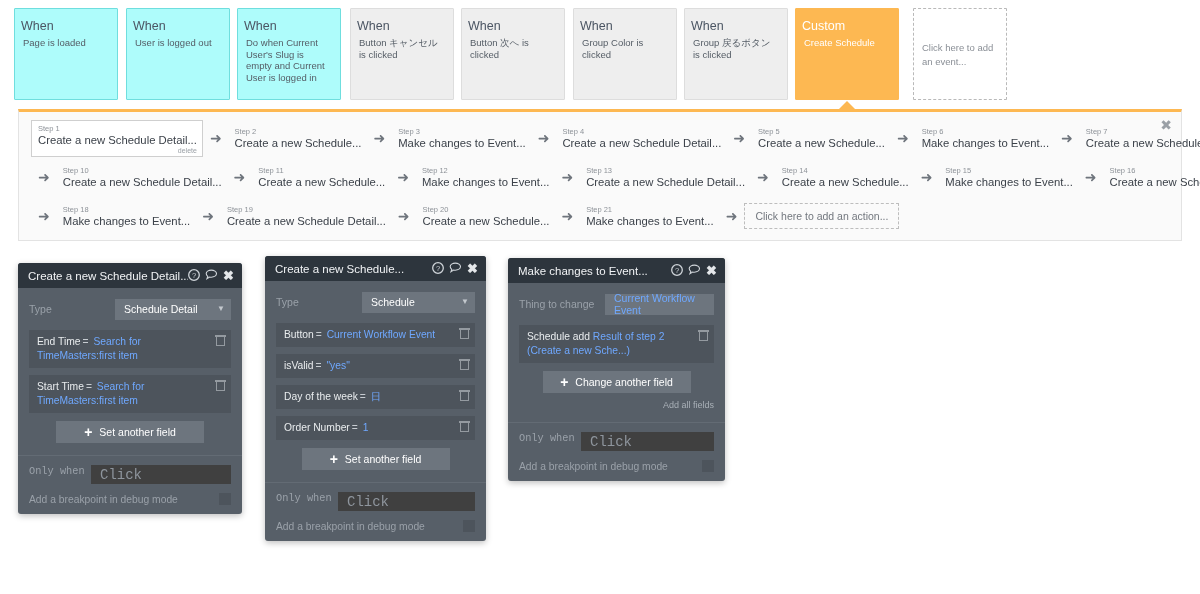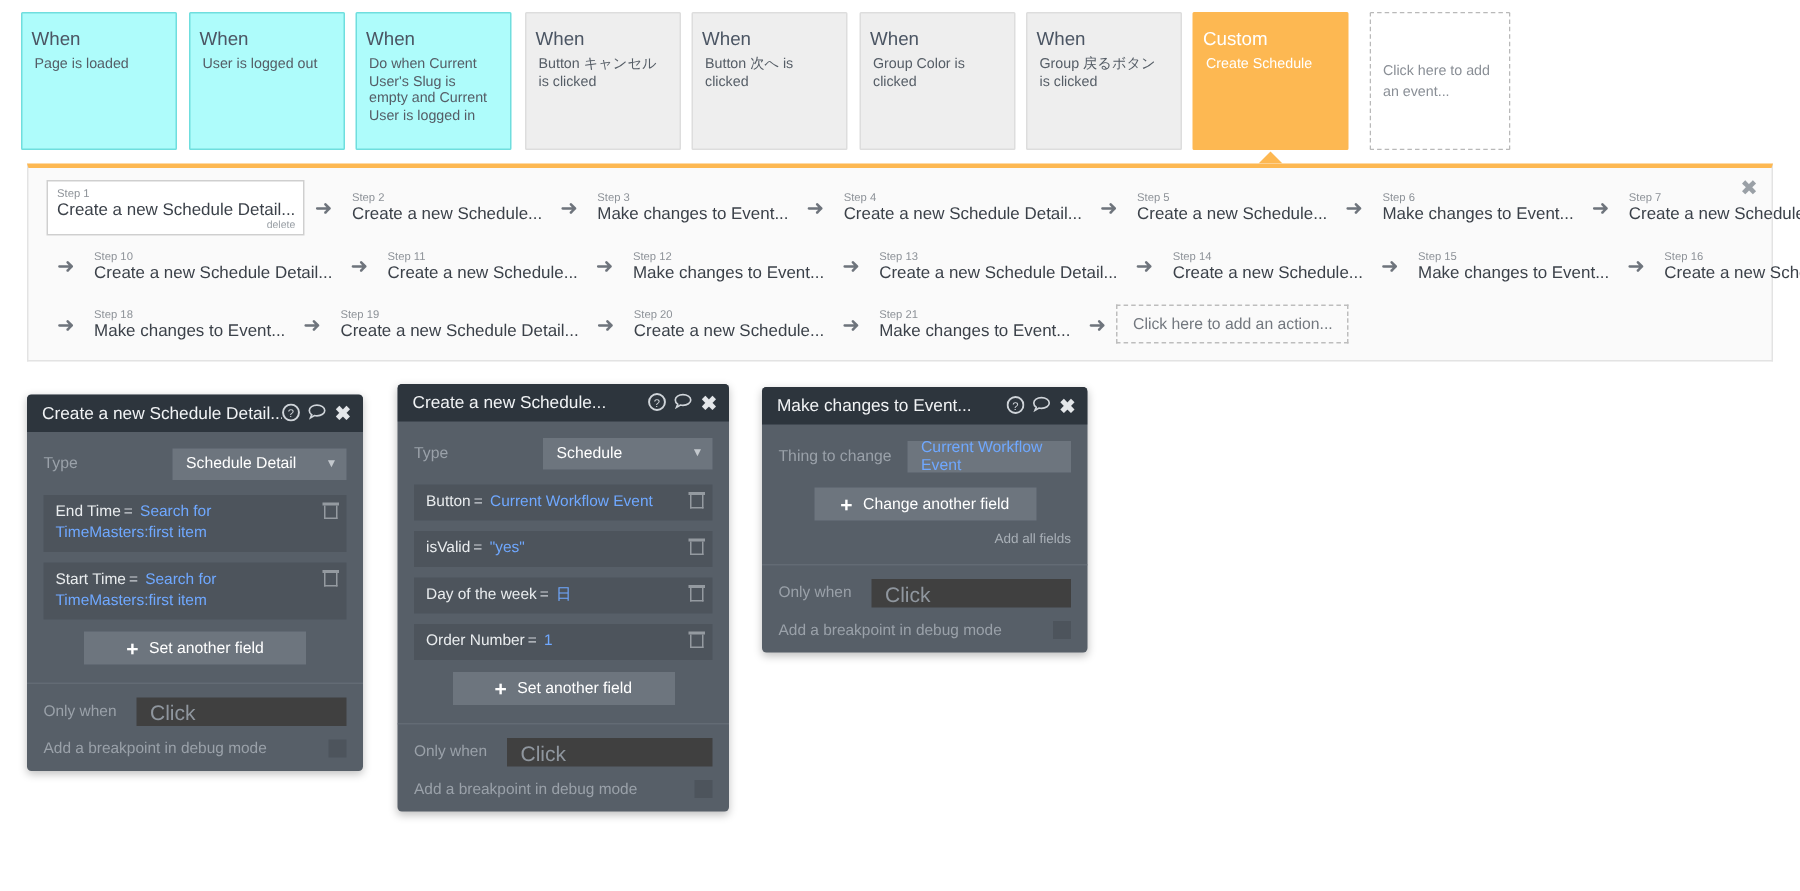--- a/index.html
+++ b/index.html
@@ -317,22 +317,23 @@
     cursor: pointer;
   }
 
   .panel-foot {
     margin-top: 12px;
     border-top: 1px solid #636b74;
     padding: 9px 11px 9px 11px;
   }
   .onlywhen {
     display: flex;
-    align-items: center;
+    align-items: flex-start;
     height: 19px;
+    font-family: Liberation Mono, monospace;
   }
   .onlywhen .lbl {
     width: 62px;
     font-size: 10.3px;
     color: #9aa1a9;
   }
   .onlywhen .inp {
     flex: 1;
     height: 19px;
     background: #404040;
@@ -621,20 +622,24 @@
               <path d="M1.2 4.6c0-2 2.3-3.5 5.1-3.5s5.2 1.5 5.2 3.5-2.3 3.6-5.2 3.6c-.6 0-1.2-.1-1.7-.2L2 9.6l.8-2.1C1.8 6.8 1.2 5.8 1.2 4.6z" fill="none" stroke="#cfd4d9" stroke-width="1.1"></path>
             </svg></span>
           <span class="pi close">✖</span>
         </div>
       </div>
       <div class="panel-body">
         <div class="row-type">
           <div class="lbl">Thing to change</div>
           <div class="thing-value">Current Workflow Event</div>
         </div>
+        <div class="field-row">
+          <div class="field-text"><span>Schedule add</span> <span class="v">Result of step 2 (Create a new Sche...)</span></div>
+          <div class="trash"></div>
+        </div>
         <div class="btn-wide">
           <span class="plus">+</span>
           <span class="txt">Change another field</span>
         </div>
         <div class="add-all">Add all fields</div>
       </div>
       <div class="panel-foot">
         <div class="onlywhen">
           <div class="lbl">Only when</div>
           <div class="inp">Click</div>

